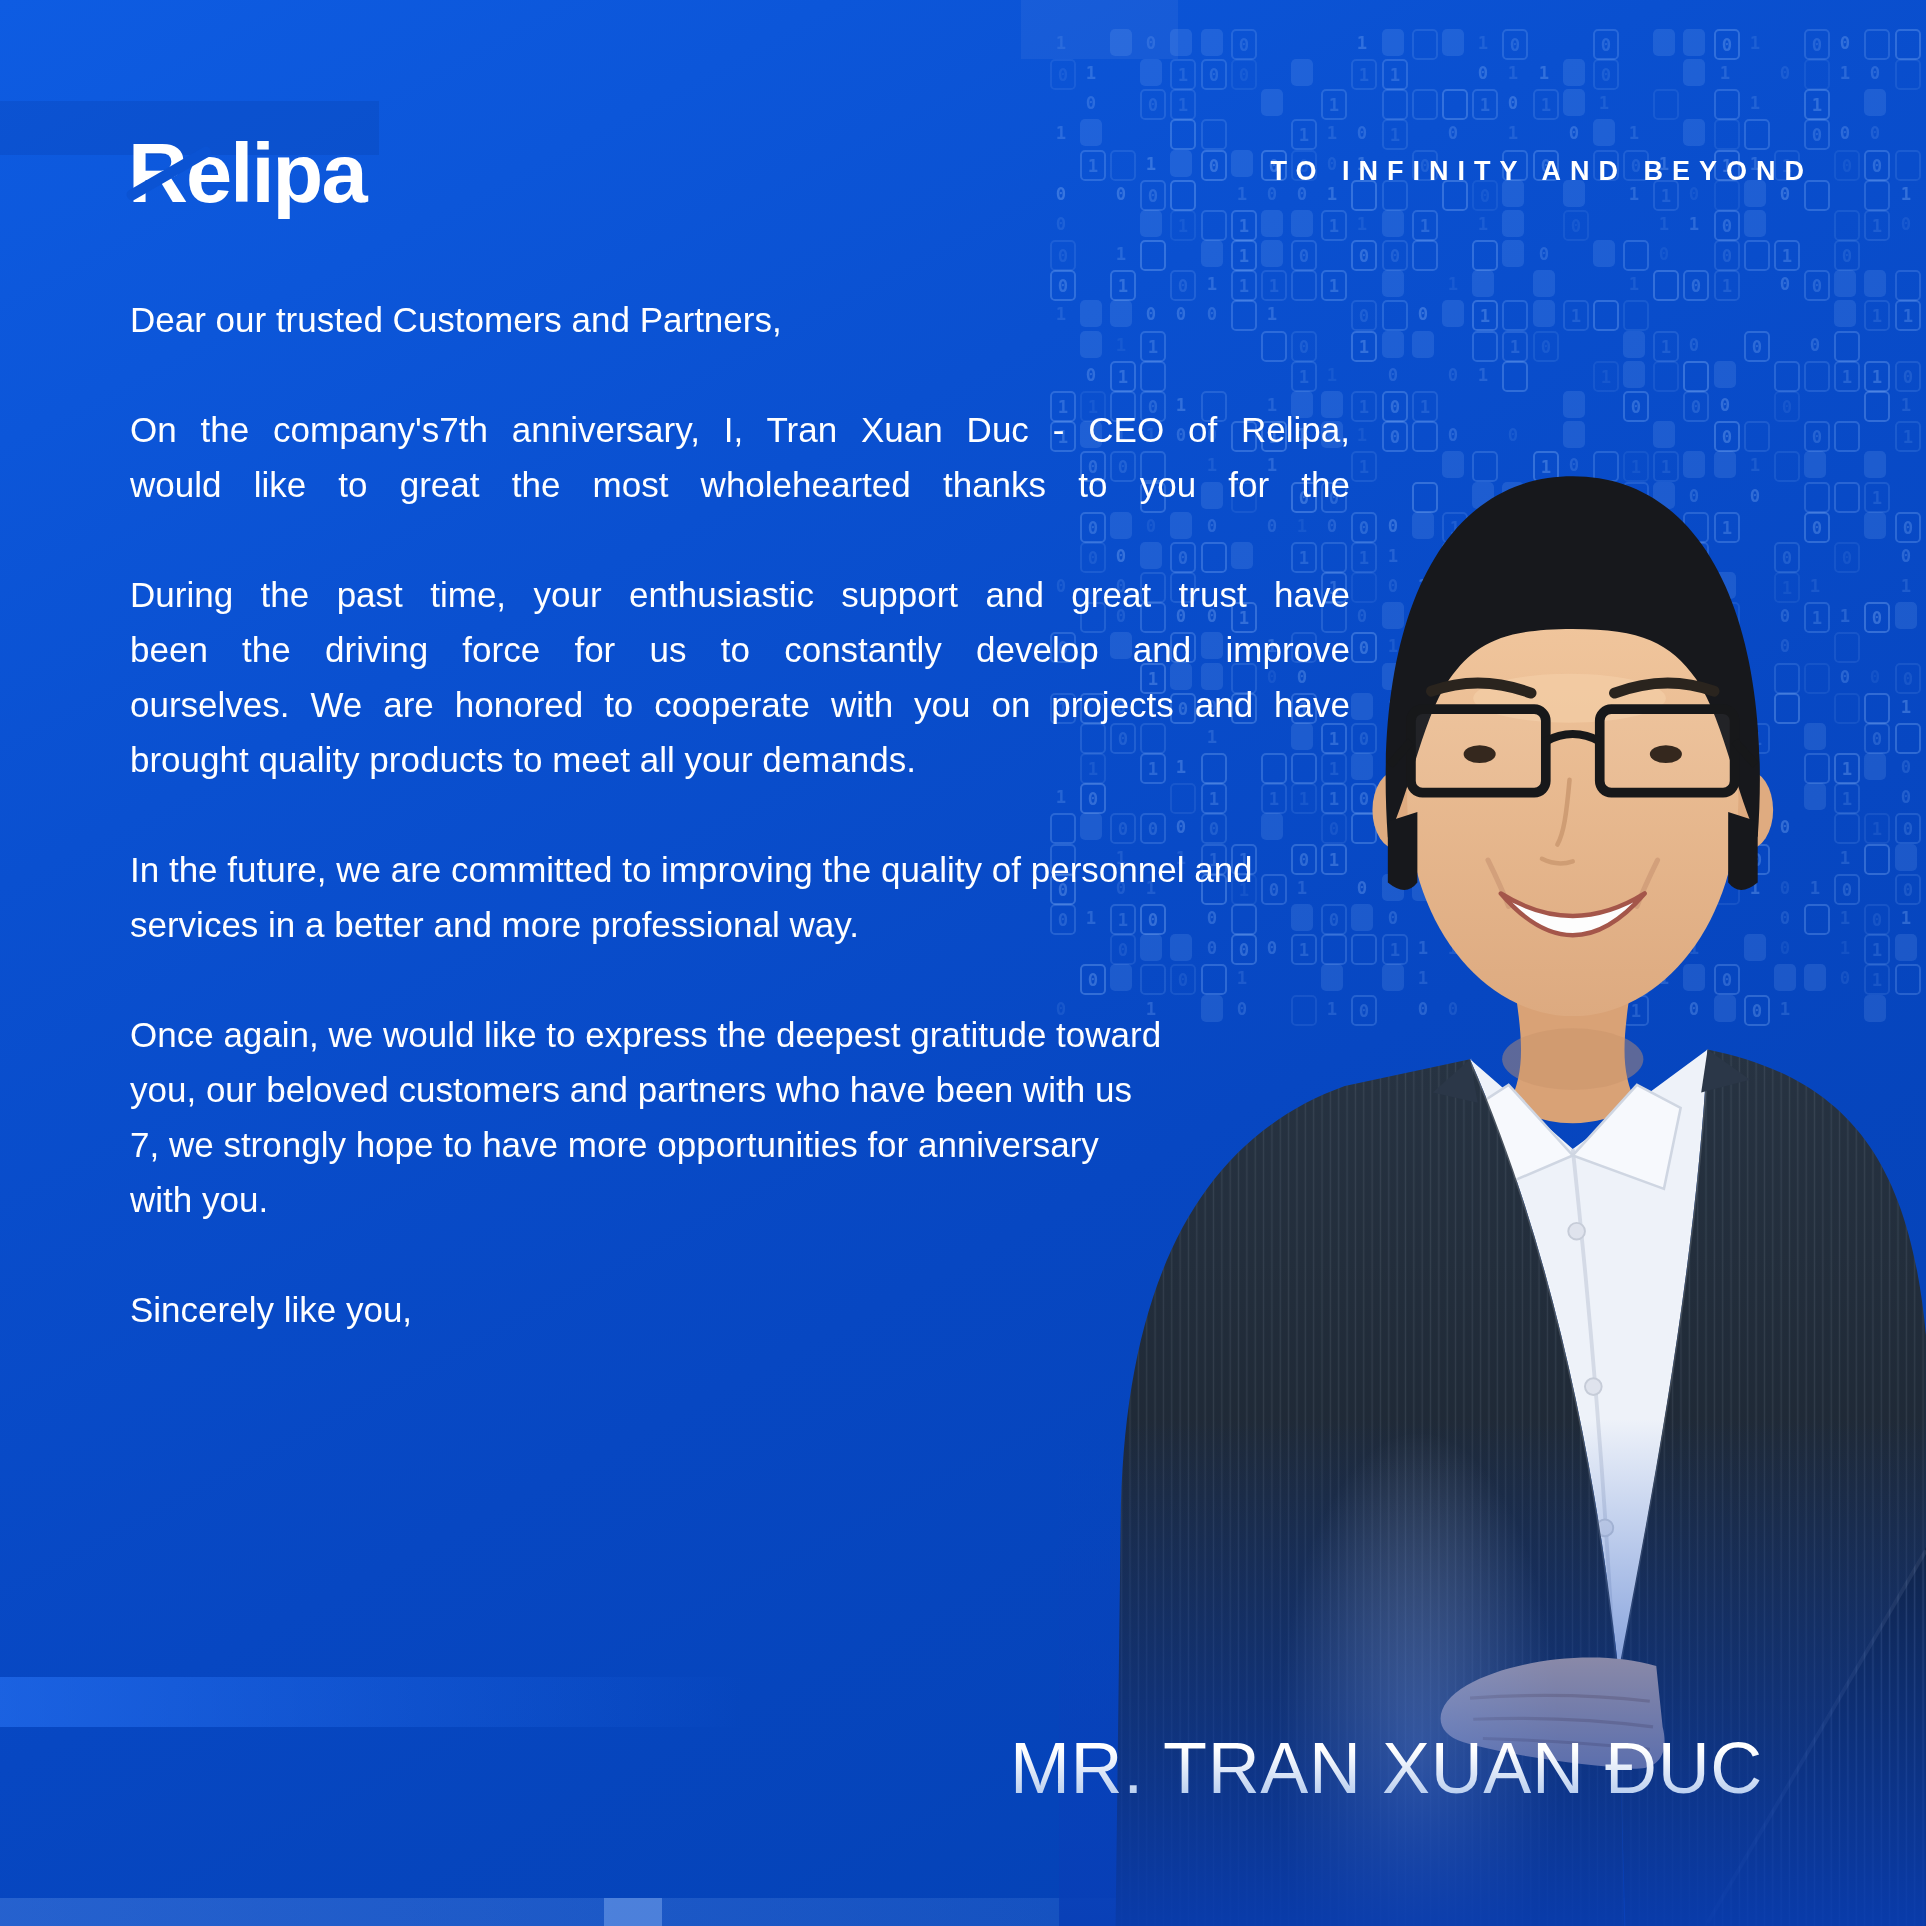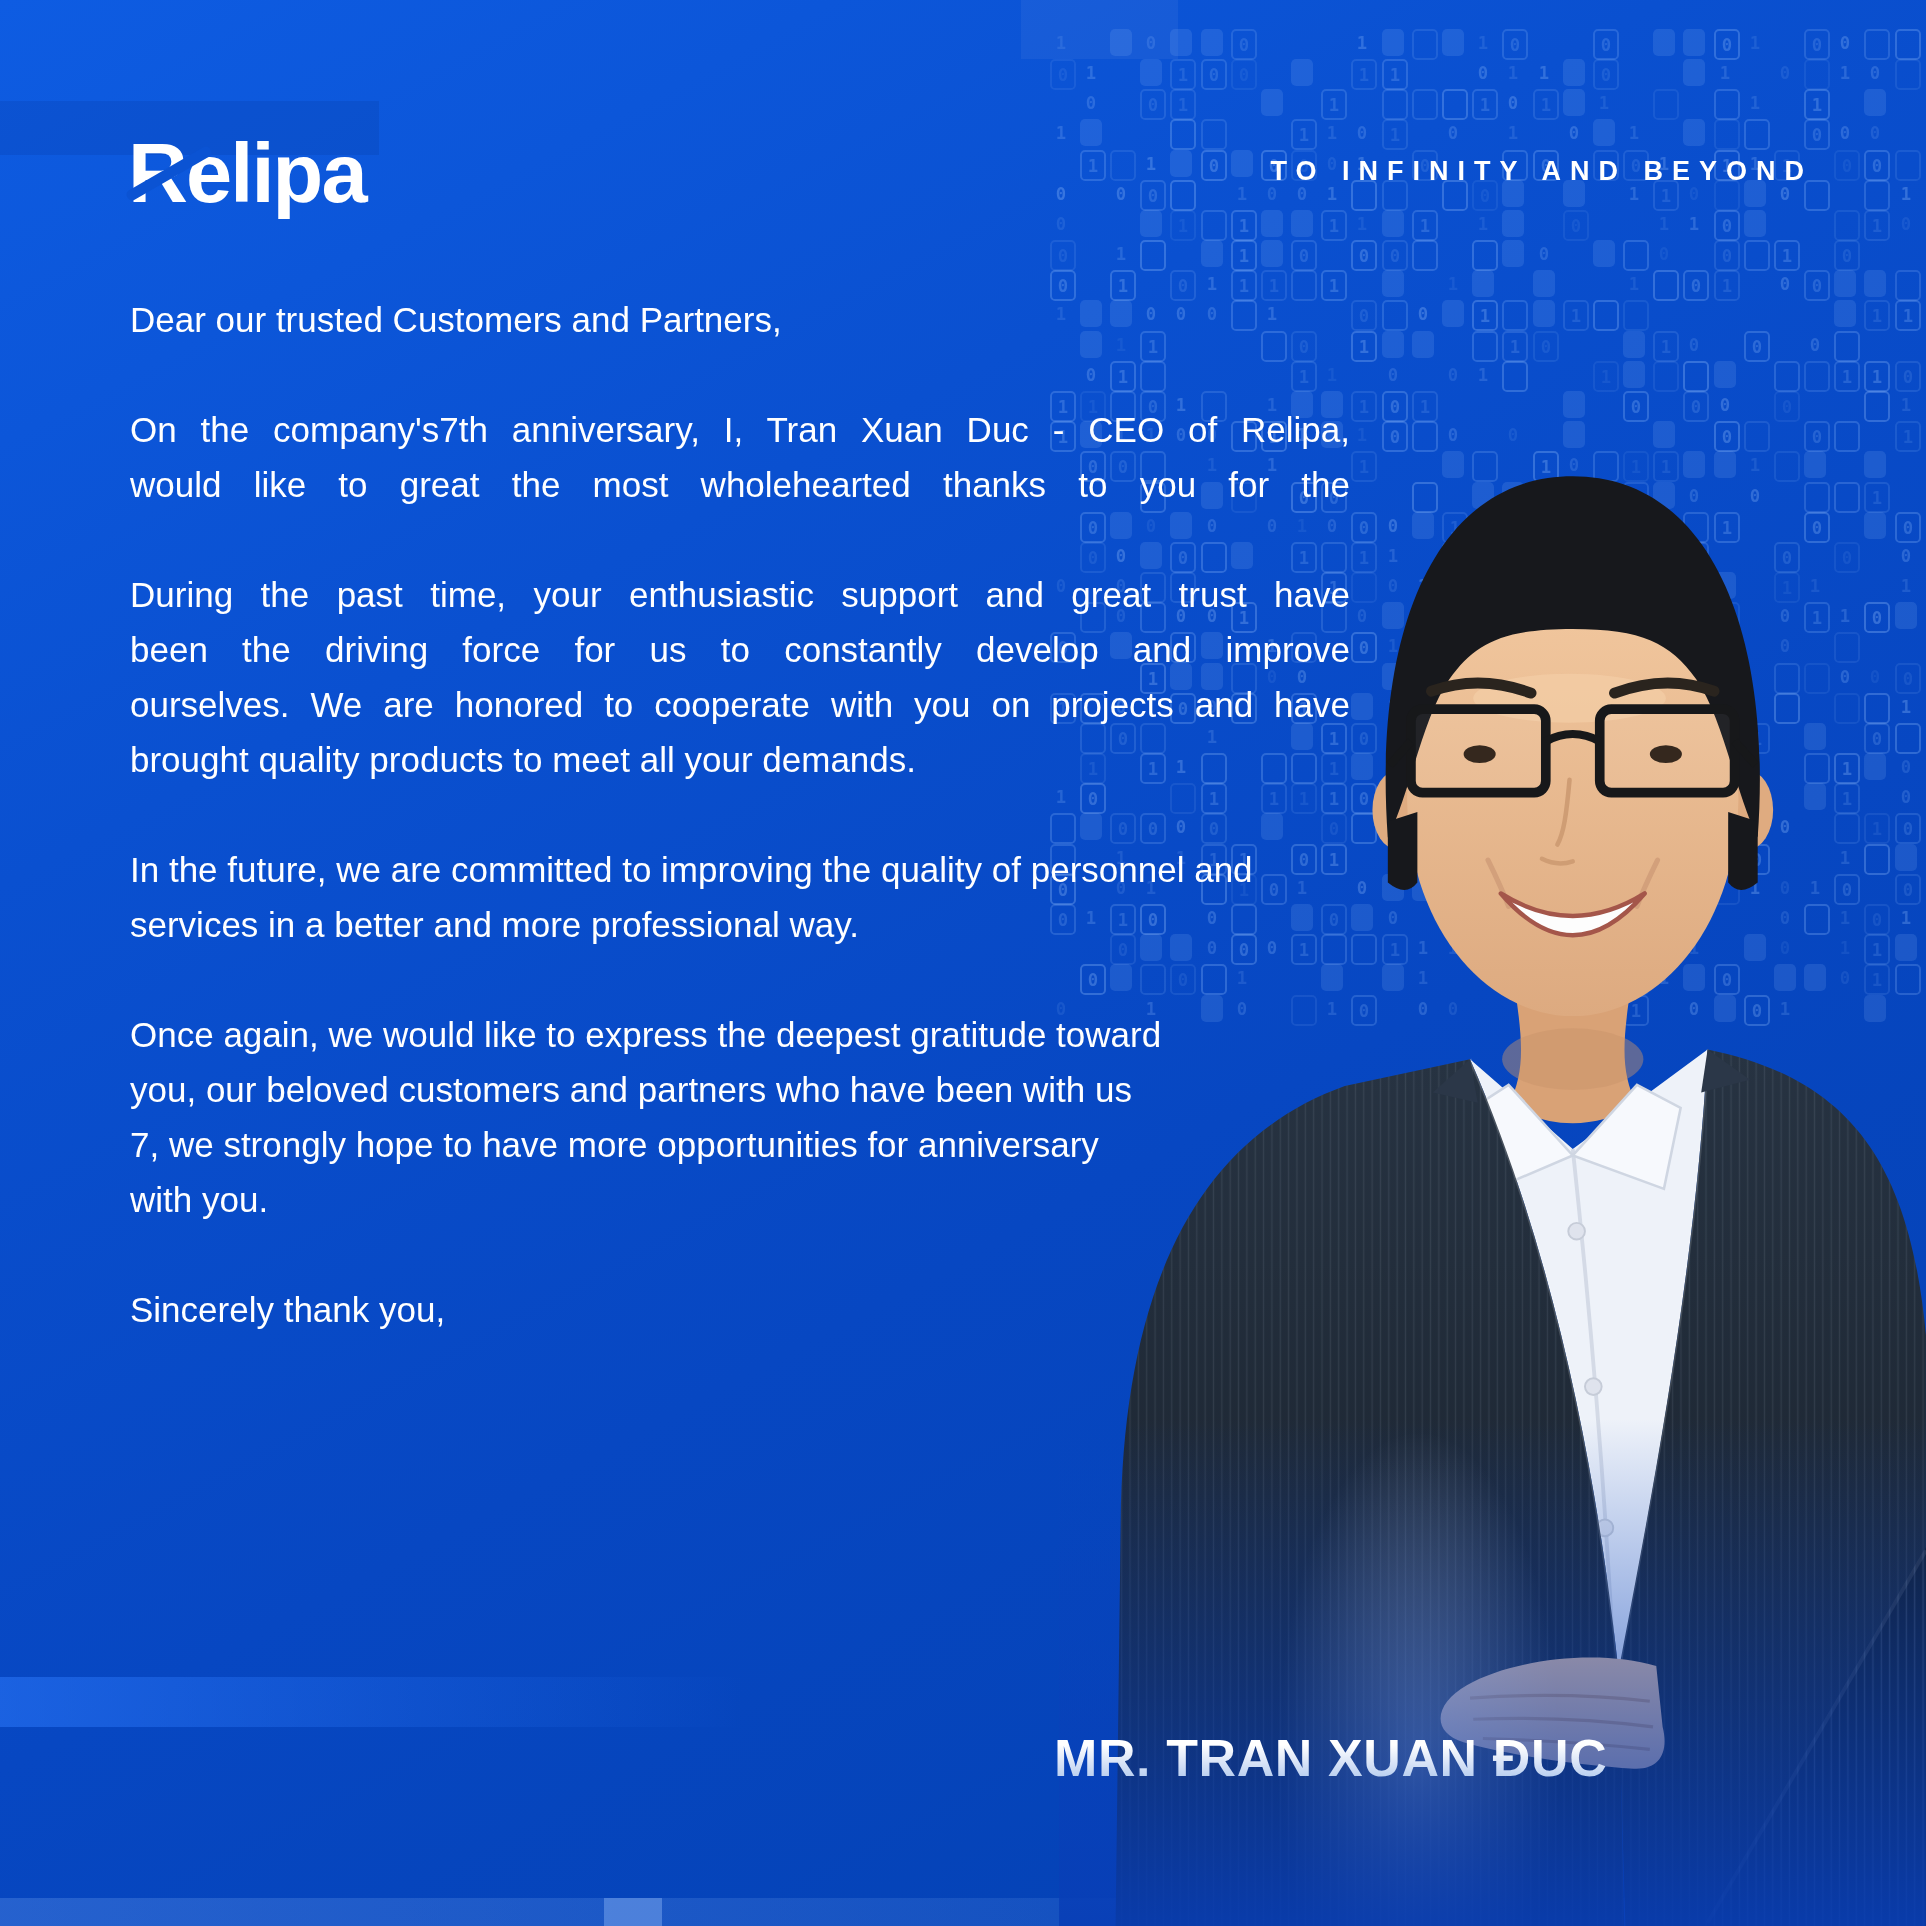--- a/index.html
+++ b/index.html
@@ -28,23 +28,23 @@
   
   #letter{left:130px;top:292px;width:1220px;z-index:3;color:#ffffff;font-size:35px;line-height:55px;}
   .para{margin-bottom:55px;}
   .line{min-height:55px;}
   .jl{text-align:justify;text-align-last:justify;}
   #closing{margin-top:0;}
   
   #portrait{left:1059px;top:417px;width:867px;height:1509px;z-index:2;}
   
   #signature{left:1010px;top:1731px;z-index:4;}
-  #sig-name{font-size:52px;font-weight:700;letter-spacing:0.6px;line-height:1.05;
+  #sig-name{font-size:72px;font-weight:400;letter-spacing:0.6px;line-height:1.05;
      background:linear-gradient(180deg,#ffffff 25%,#d6e2f6 60%,#a6c2ec 100%);
-     -webkit-background-clip:text;background-clip:text;color:transparent;margin-left:44px;}
+     -webkit-background-clip:text;background-clip:text;color:transparent;}
   #sig-title{margin-top:14px;font-size:41px;font-weight:400;letter-spacing:0.6px;color:#e6edf8;}
 </style>
 </head>
 <body>
 
 <div class="abs band-topleft"></div>
 <div class="abs band-topright"></div>
 <div class="abs band-bottomleft"></div>
 <div class="abs band-bottom"></div>
 <div class="abs band-bottom-bright"></div>
@@ -860,19 +860,19 @@
         <div class="line">In the future, we are committed to improving the quality of personnel and</div>
         <div class="line">services in a better and more professional way.</div>
       </div>
       <div class="para">
         <div class="line">Once again, we would like to express the deepest gratitude toward</div>
         <div class="line">you, our beloved customers and partners who have been with us</div>
         <div class="line">7, we strongly hope to have more opportunities for anniversary</div>
         <div class="line">with you.</div>
       </div>
     </div>
-  <div class="line" id="closing">Sincerely thank you,</div>
+  <div class="line" id="closing">Sincerely like you,</div>
 </div>
 
 <div id="signature" class="abs">
   <div id="sig-name">MR. TRAN XUAN ĐUC</div>
 </div>
 
 
 </body></html>

